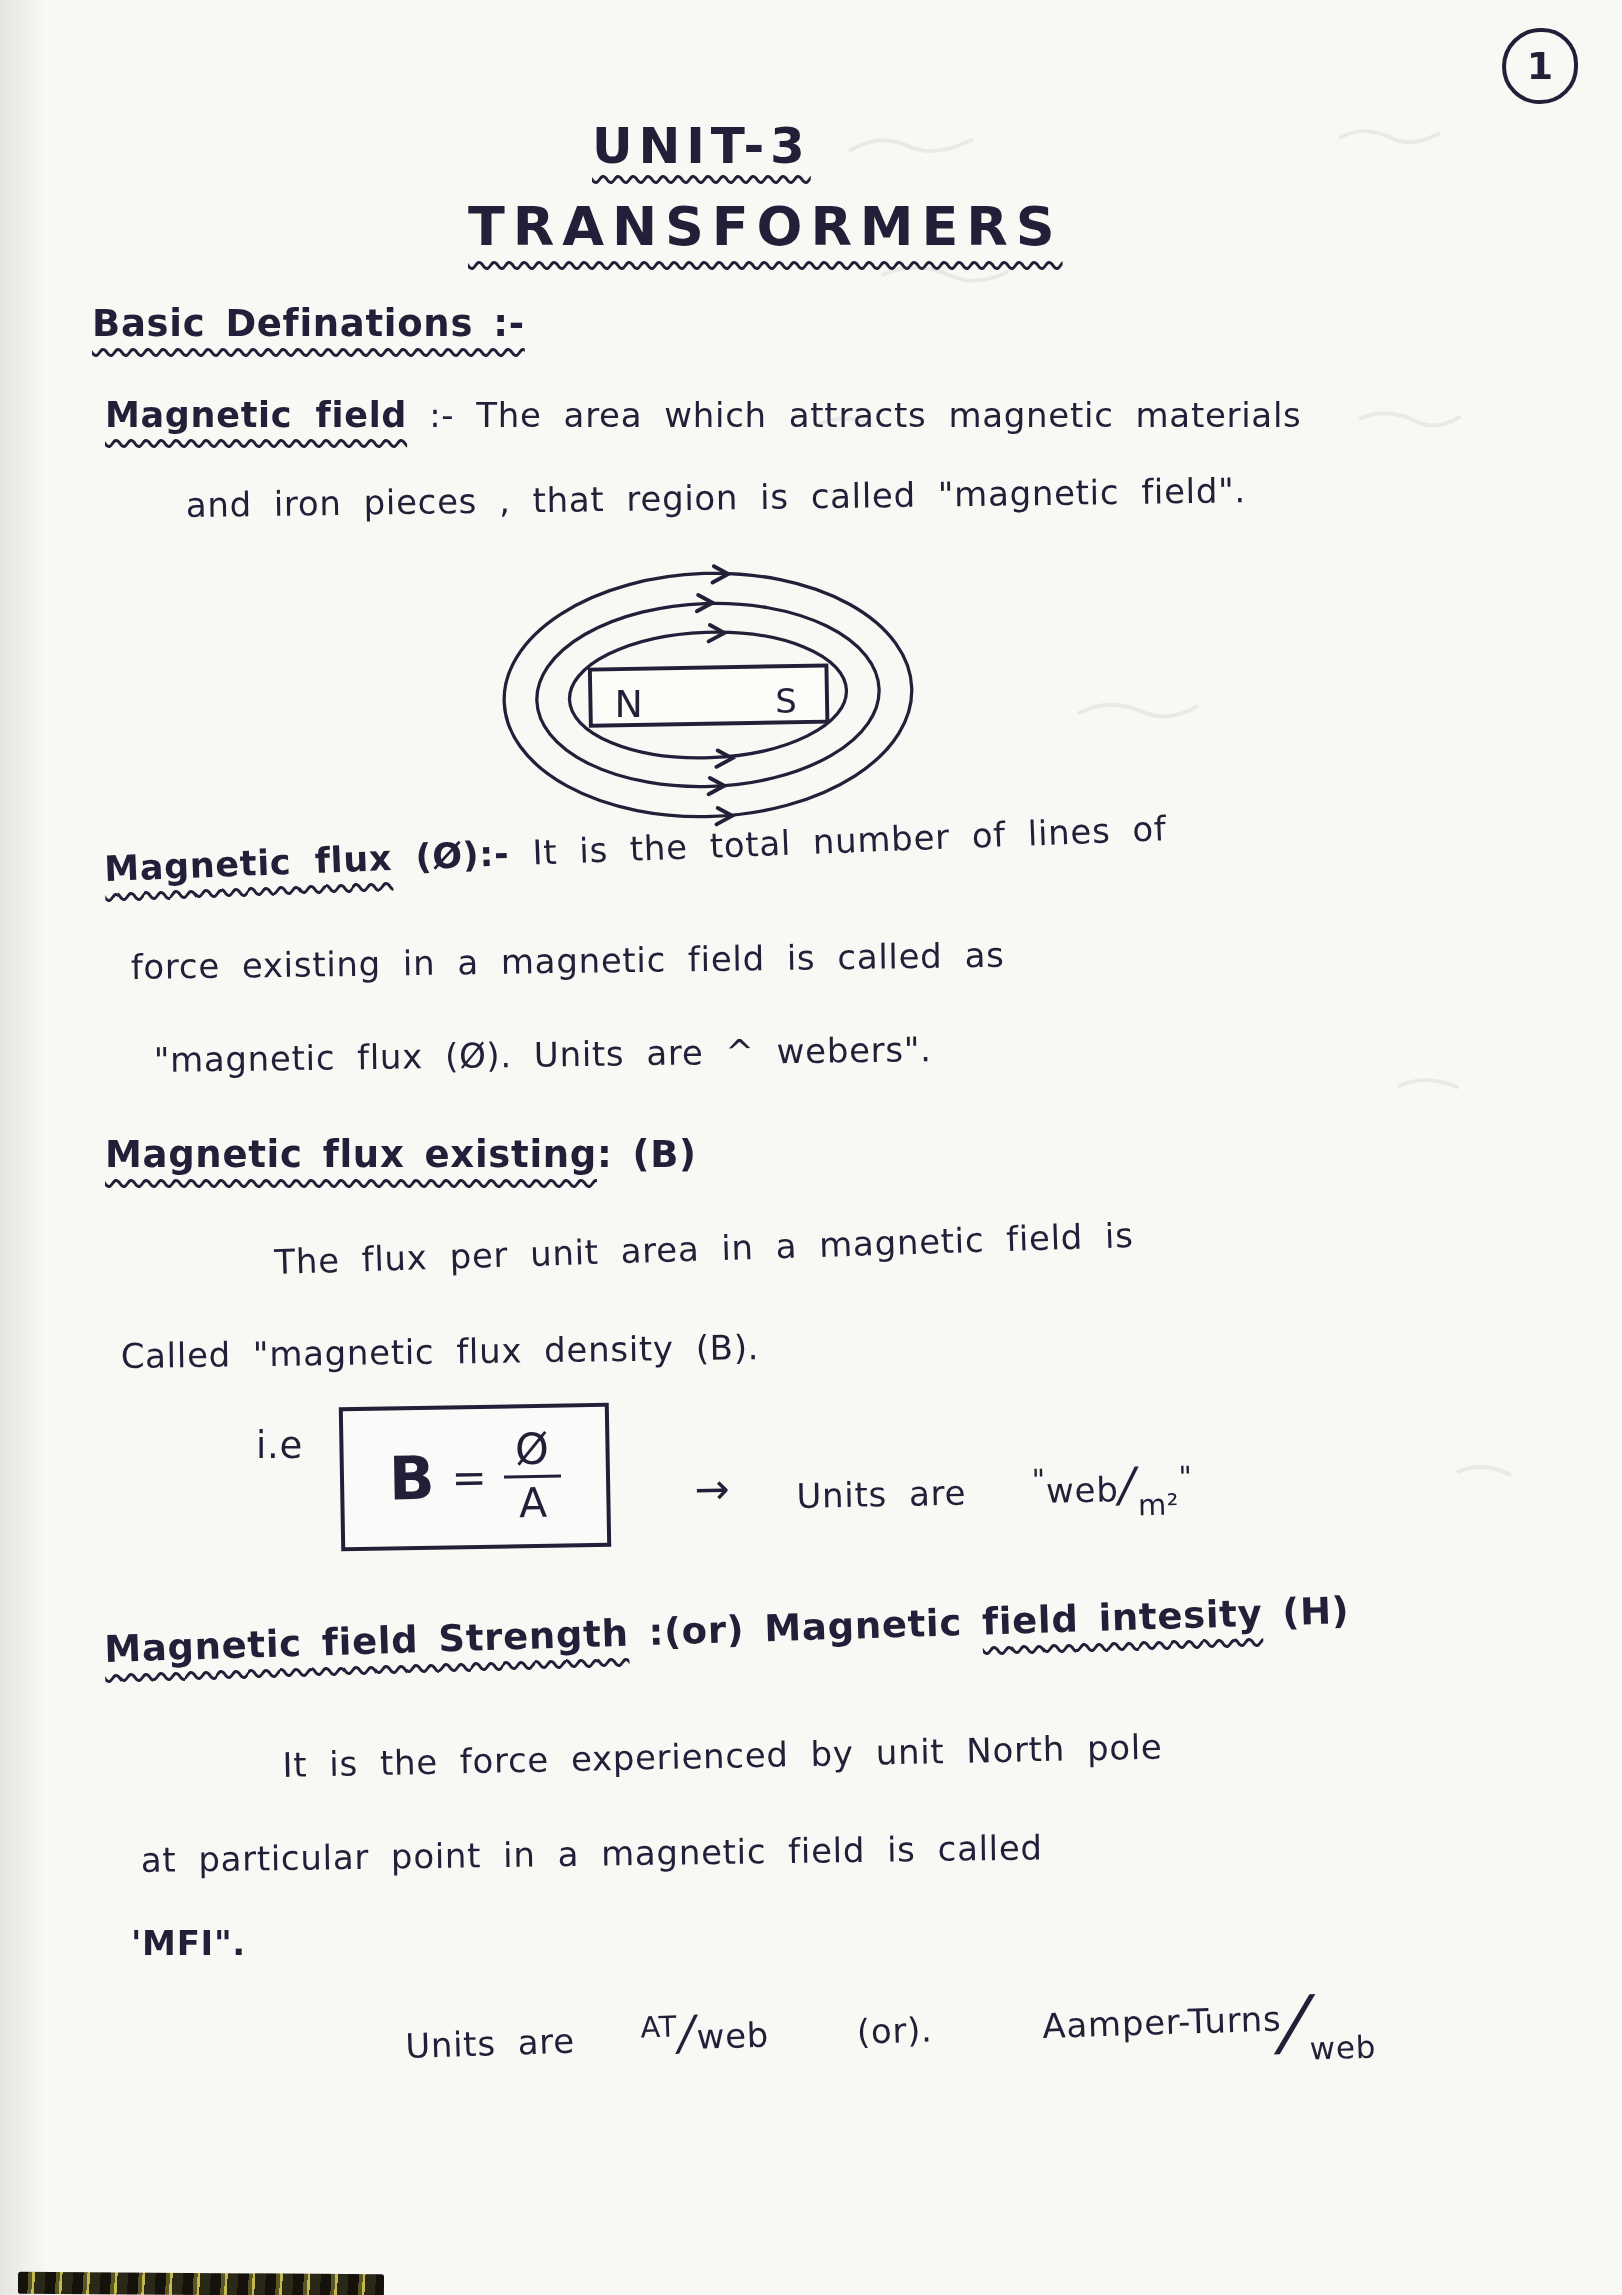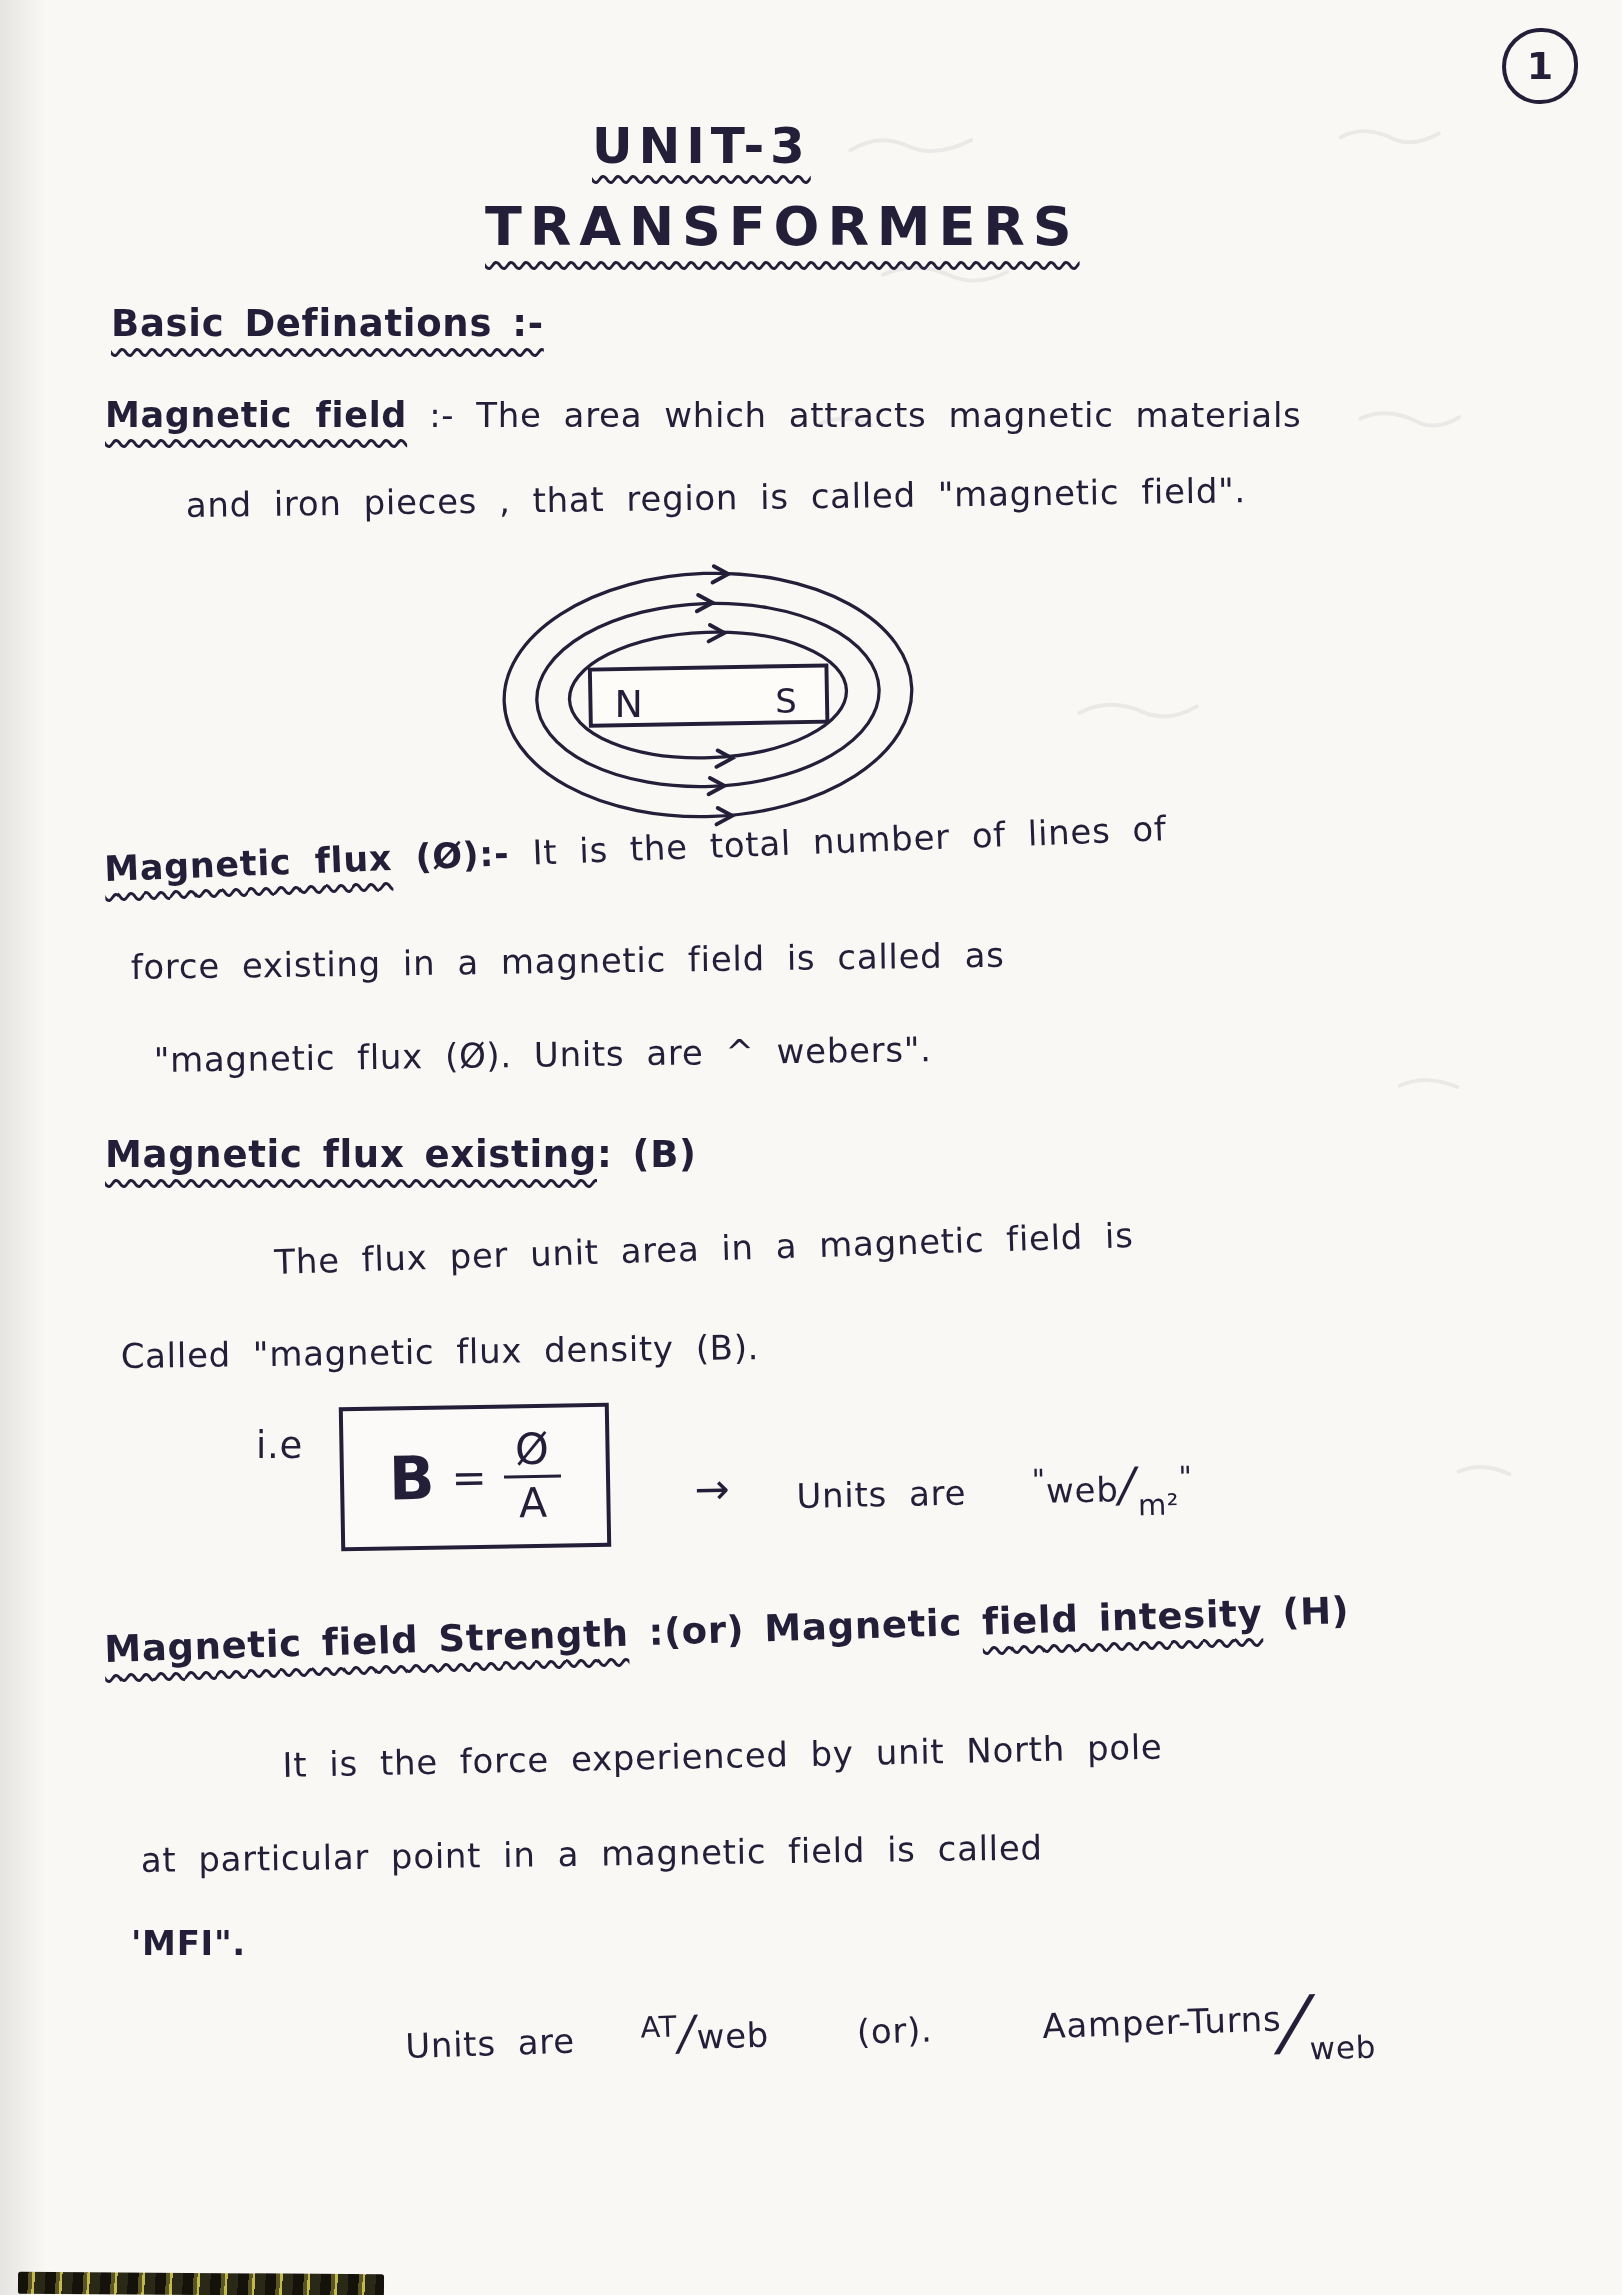--- a/index.html
+++ b/index.html
@@ -69,23 +69,23 @@
   svg text{font-family:"DejaVu Sans",sans-serif;}
 </style>
 </head>
 <body>
 
 <div class="page-circle">
   <span>1</span>
 </div>
 
 <div class="line title wavy" style="left:592px;top:97px;font-size:50px;letter-spacing:5.9px;margin-top:20px;">UNIT-3</div>
-<div class="line title wavy" style="left:485px;top:195px;font-size:54px;letter-spacing:7.9px;text-underline-offset:15.7px;">TRANSFORMERS</div>
+<div class="line title wavy" style="left:468px;top:195px;font-size:54px;letter-spacing:7.9px;text-underline-offset:15.7px;">TRANSFORMERS</div>
 
-<div class="line heading" style="left:111px;top:302px;">
+<div class="line heading" style="left:92px;top:302px;">
   <span class="wavy">Basic Definations :-</span>
 </div>
 
 <div class="line body-text" style="left:105px;top:395px;">
   <span class="wavy" style="font-weight:bold;font-size:35px;">Magnetic field</span><span> :-  </span><span>The area which attracts magnetic materials</span>
 </div>
 <div class="line body-text r4" style="left:186px;top:485px;">and iron pieces , that region is called "magnetic field".</div>
 
 <svg style="position:absolute;left:489px;top:561px;" width="451" height="281" viewBox="0 0 690 430">
   <g fill="none" stroke="#241f38" stroke-width="5" stroke-linecap="round">

